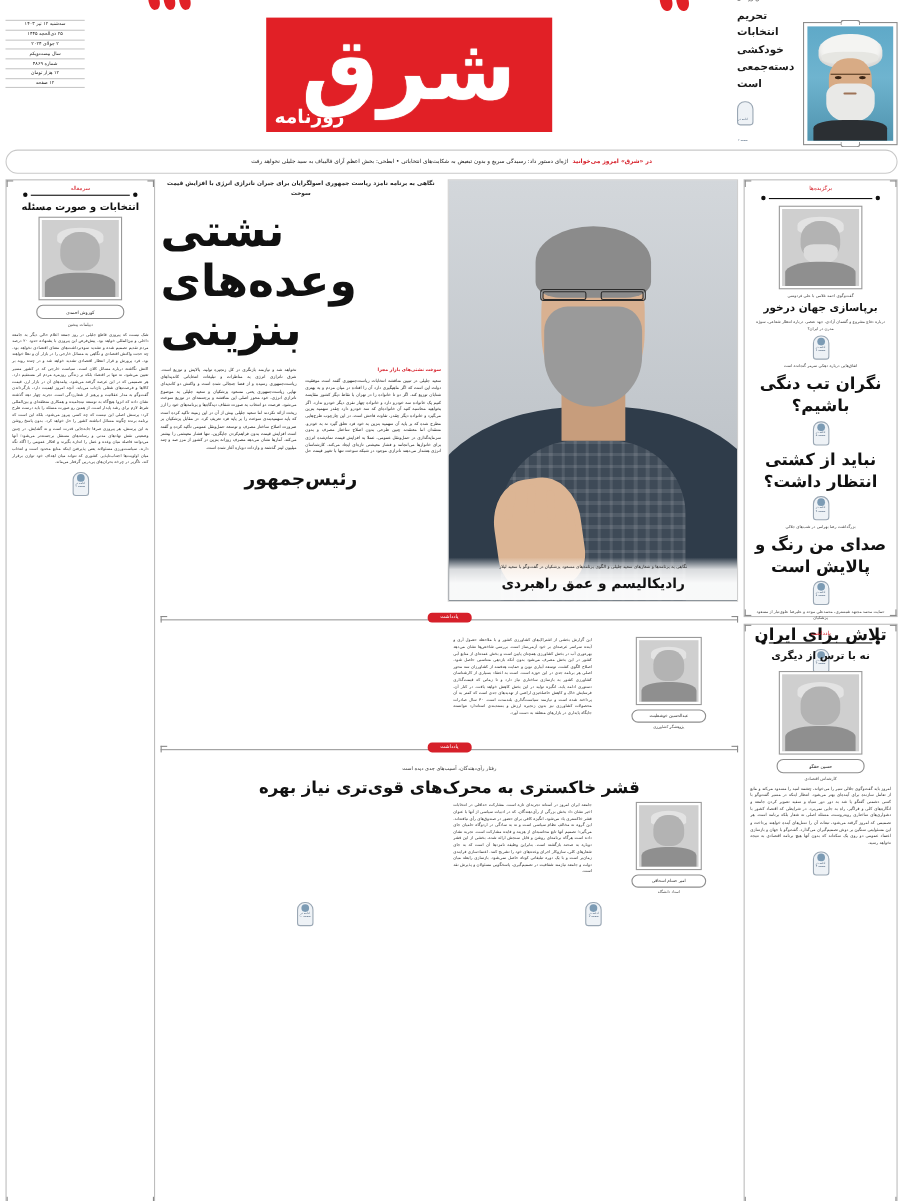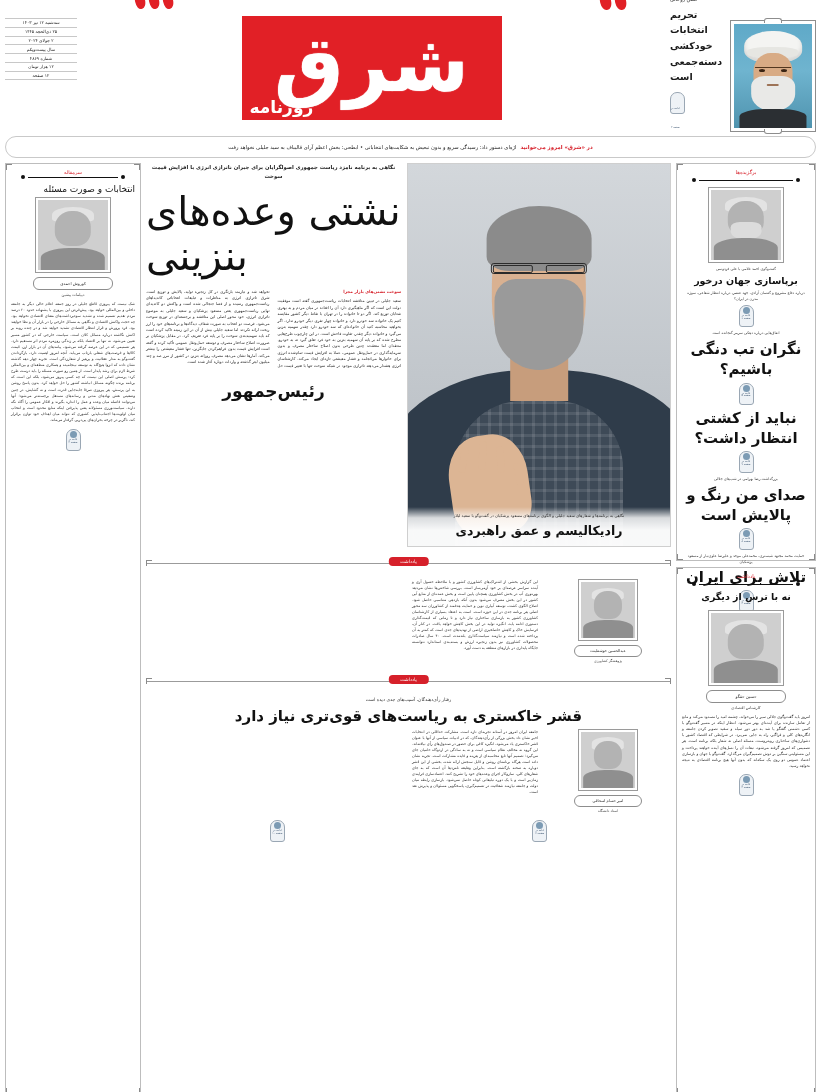--- a/index.html
+++ b/index.html
@@ -193,21 +193,21 @@
     background:linear-gradient(180deg,rgba(255,255,255,0) 0%,rgba(255,255,255,.82) 28%,rgba(255,255,255,.97) 60%);
   }
   .photo-caption .ck{font-size:4px;line-height:1.55;color:#2a2a2a;text-align:center;}
   .photo-caption .ch{font-size:12.5px;font-weight:700;text-align:center;color:#111;margin-top:4px;}
   .credit{position:absolute;left:3px;bottom:6px;font-size:3.2px;color:#555;
     writing-mode:vertical-rl;transform:rotate(180deg);}
 
   .lead-text{flex:1;direction:rtl;}
   .lead-kicker{font-size:5.3px;line-height:1.7;color:#1f1f1f;text-align:center;font-weight:700;margin-bottom:8px;}
   .lead-head{
-    font-size:40px;font-weight:400;line-height:1.12;text-align:left;color:#111;margin:4px 0 10px 0;
+    font-size:40px;font-weight:700;line-height:1.12;text-align:left;color:#111;margin:4px 0 10px 0;
     letter-spacing:-0.5px;
   }
   .lead-cols{column-count:2;column-gap:8px;font-size:3.9px;line-height:1.64;text-align:justify;color:#262626;}
   .lead-byline{color:#d6202a;font-size:4.2px;font-weight:700;margin-bottom:3px;display:block;}
 
   .second-head{
     text-align:center;font-size:17px;font-weight:700;line-height:1.45;margin:10px 0 6px 0;color:#111;
   }
 
   .sec-divider{position:relative;height:14px;margin:10px 0 8px 0;}
@@ -227,21 +227,21 @@
     direction:rtl;
   }
   .author-block{float:none;width:92px;margin:0 auto 4px auto;break-inside:avoid;}
   .author-block .sb-portrait{width:60px;height:62px;}
   .author-block .namecap{width:66px;height:10px;font-size:3.8px;}
   .author-block .rolecap{font-size:3.5px;}
 
   
   .ed-box{border:1px solid #bdbdbd;padding:5px;box-sizing:border-box;}
   .ed-title{color:#d6202a;font-size:5px;text-align:center;}
-  .ed-head{font-size:9px;font-weight:400;text-align:right;margin:4px 0 3px 0;color:#111;}
+  .ed-head{font-size:9px;font-weight:700;text-align:center;margin:4px 0 3px 0;color:#111;}
   .ed-body{font-size:3.75px;line-height:1.63;text-align:justify;color:#2b2b2b;direction:rtl;
     column-count:1;}
 </style>
 </head>
 <body>
 
 <div class="page">
 
   <div class="masthead">
 
@@ -464,21 +464,21 @@
         <span>این گزارش بخشی از اشتراک‌های کشاورزی کشور و با ملاحظه حصول آری و آینده سراسر عرصه‌ای بر خود آزمی‌ساز است. بررسی شاخص‌ها نشان می‌دهد بهره‌وری آب در بخش کشاورزی همچنان پایین است و بخش عمده‌ای از منابع آبی کشور در این بخش مصرف می‌شود بدون آنکه بازدهی متناسبی حاصل شود. اصلاح الگوی کشت، توسعه آبیاری نوین و حمایت هدفمند از کشاورزان سه محور اصلی هر برنامه جدی در این حوزه است. است به اعتقاد بسیاری از کارشناسان کشاورزی کشور به بازسازی ساختاری نیاز دارد و تا زمانی که قیمت‌گذاری دستوری ادامه یابد، انگیزه تولید در این بخش کاهش خواهد یافت. در کنار آن، فرسایش خاک و کاهش حاصلخیزی اراضی از تهدیدهای جدی است که کمتر به آن پرداخته شده است و نیازمند سیاست‌گذاری بلندمدت است. ۴۰ سال صادرات محصولات کشاورزی نیز بدون زنجیره ارزش و بسته‌بندی استاندارد نتوانسته جایگاه پایداری در بازارهای منطقه به دست آورد.</span>
       </div>
 
       <div class="sec-divider">
         <span class="ln"></span>
           <span class="cl"></span>
           <span class="cr"></span>
         <span class="tag">یادداشت</span>
       </div>
       <div class="art-kicker">رفتار رأی‌دهندگان، آسیب‌های جدی دیده است</div>
-      <div class="art-head">قشر خاکستری به ریاست‌های قوی‌تری نیاز دارد</div>
+      <div class="art-head">قشر خاکستری به محرک‌های قوی‌تری نیاز بهره</div>
       <div class="art-body">
         <div class="author-block">
           <div class="sb-portrait">
             <div class="gray-face">
               <div class="ghair"></div>
               <div class="gh"></div>
               <div class="gb"></div>
             </div>
           </div>
           <div class="namecap">امیر حسام اسحاقی</div>

